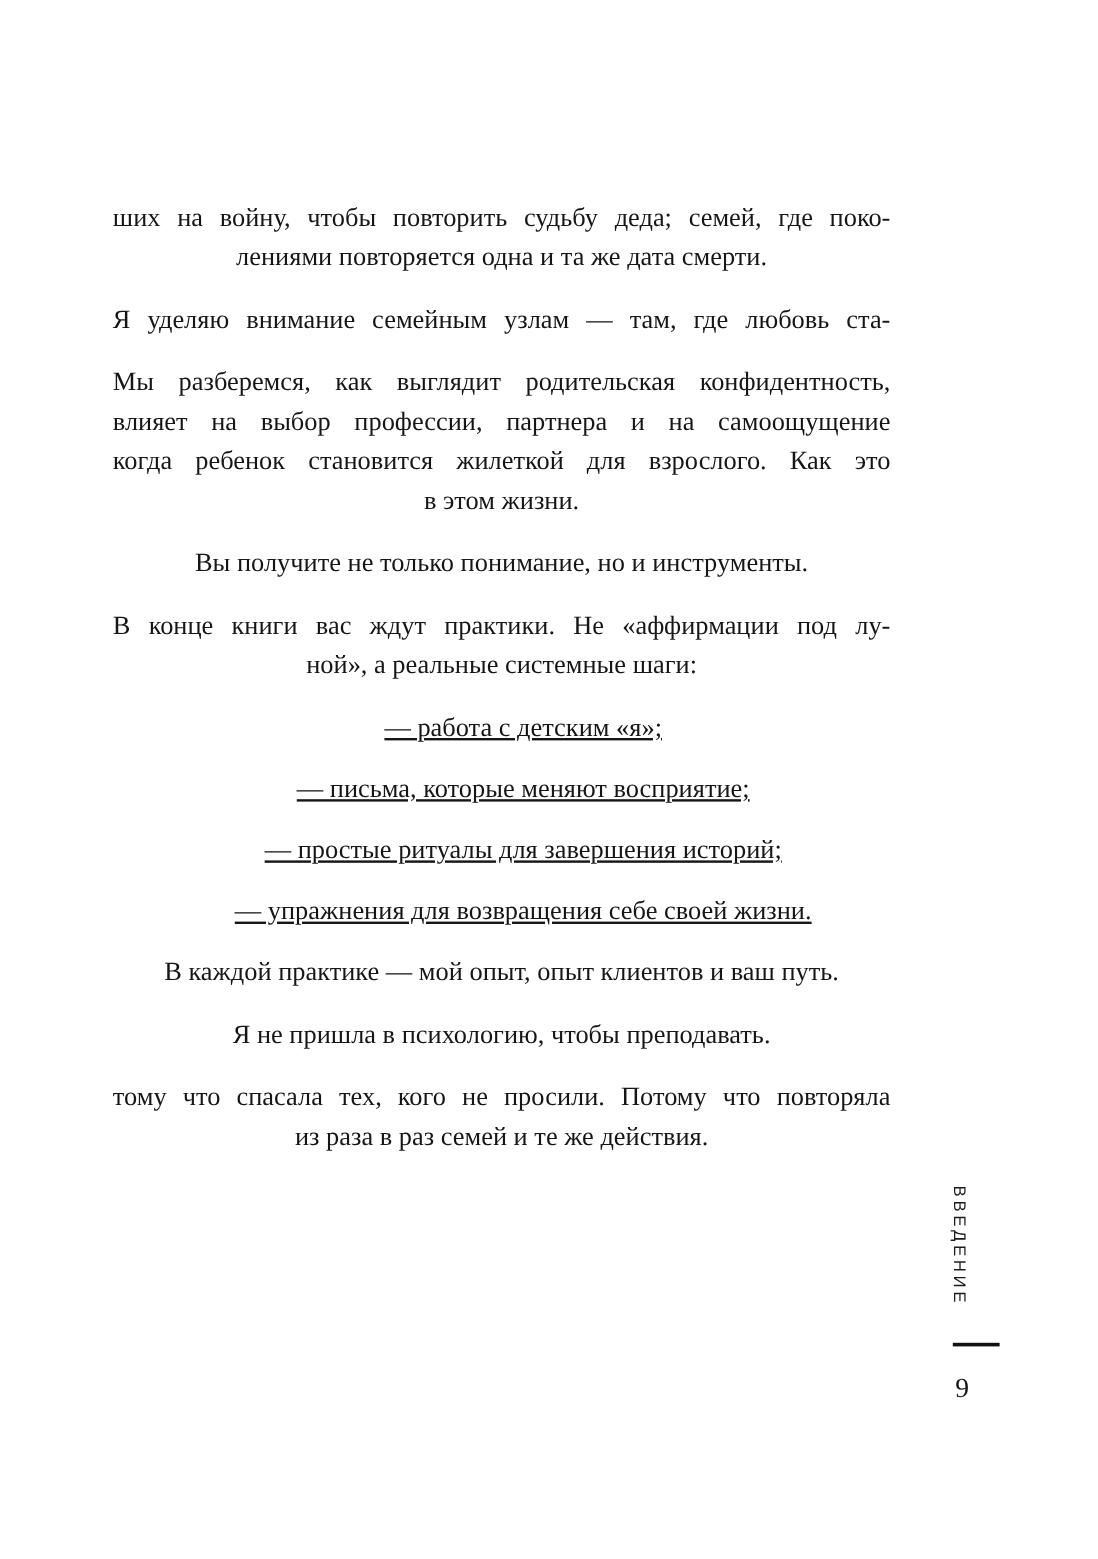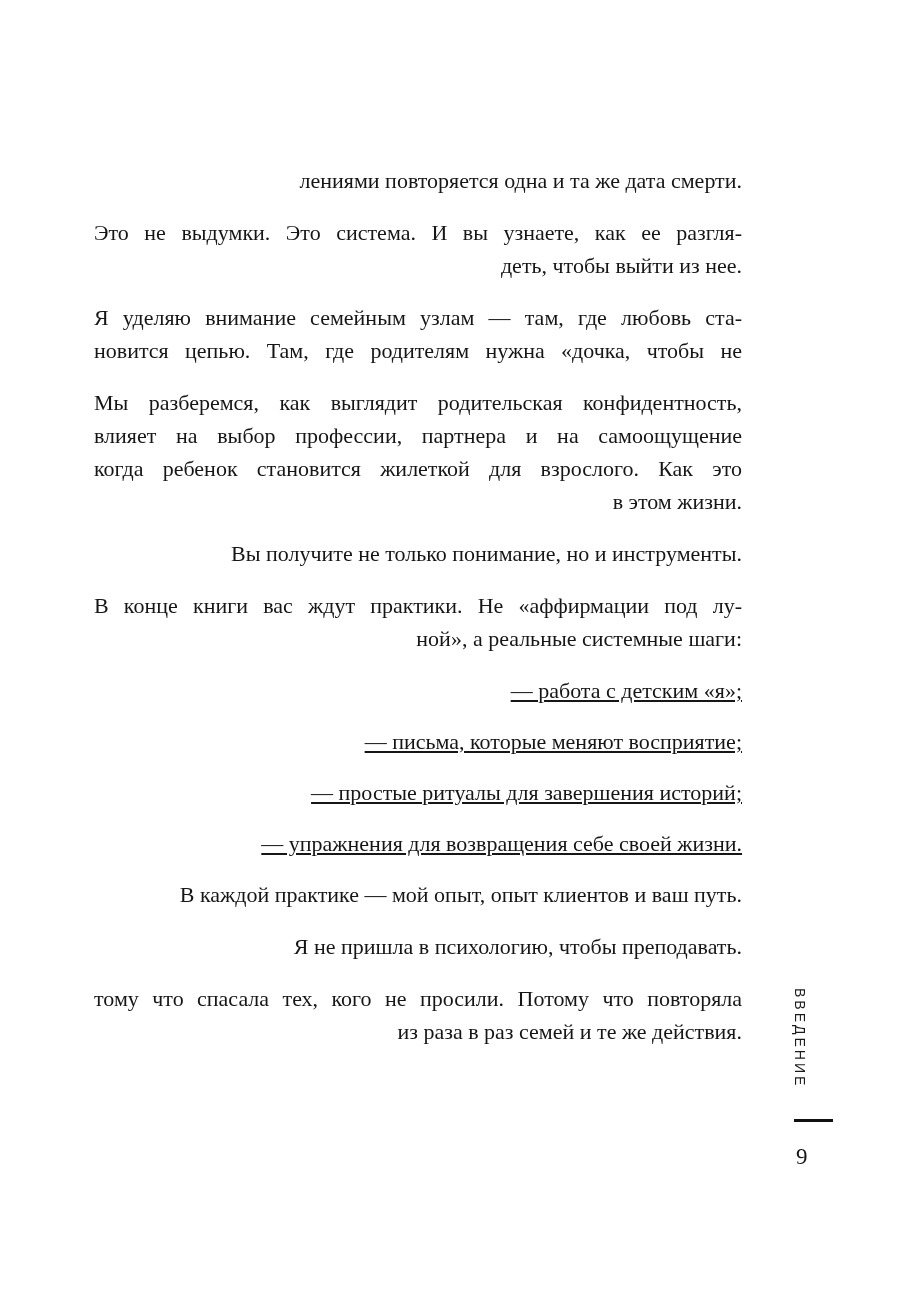--- a/index.html
+++ b/index.html
@@ -15,21 +15,21 @@
   .text-block {
     position: absolute;
     left: 94px;
     top: 164px;
     width: 648px;
     font-size: 22px;
     line-height: 33px;
   }
   .para { margin: 0 0 19px 0; }
   .para.list-item { padding-left: 36px; margin-bottom: 18px; text-decoration: underline; }
-  .ln { text-align: right; white-space: normal; }
+  .ln { text-align: center; white-space: normal; }
   .ln.just { text-align: justify; text-align-last: justify; text-justify: inter-word; }
   .chapter-vertical {
     position: absolute;
     left: 792px;
     top: 988px;
     writing-mode: vertical-rl;
     text-orientation: mixed;
     font-family: "Liberation Sans", sans-serif;
     font-size: 14px;
     letter-spacing: 3px;
@@ -52,29 +52,25 @@
     color: #161616;
   }
 </style>
 </head>
 <body>
 
 <div class="page" style="background: rgb(255, 255, 255); color: rgb(22, 22, 22);">
 
   <div class="text-block">
       <div class="para">
+        <div class="ln just">ших на войну, чтобы повторить судьбу деда; семей, где поко-</div>
         <div class="ln">лениями повторяется одна и та же дата смерти.</div>
       </div>
       <div class="para">
-        <div class="ln just">Это не выдумки. Это система. И вы узнаете, как ее разгля-</div>
-        <div class="ln">деть, чтобы выйти из нее.</div>
-      </div>
-      <div class="para">
         <div class="ln just">Я уделяю внимание семейным узлам — там, где любовь ста-</div>
-        <div class="ln just">новится цепью. Там, где родителям нужна «дочка, чтобы не</div>
       </div>
       <div class="para">
         <div class="ln just">Мы разберемся, как выглядит родительская конфидентность,</div>
         <div class="ln just">влияет на выбор профессии, партнера и на самоощущение</div>
         <div class="ln just">когда ребенок становится жилеткой для взрослого. Как это</div>
         <div class="ln">в этом жизни.</div>
       </div>
       <div class="para">
         <div class="ln">Вы получите не только понимание, но и инструменты.</div>
       </div>

